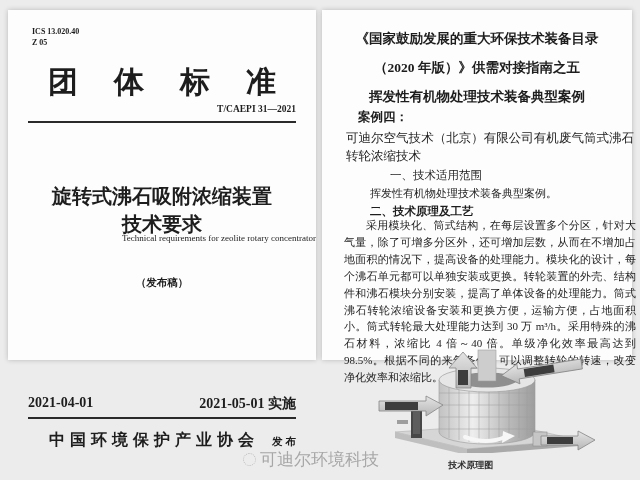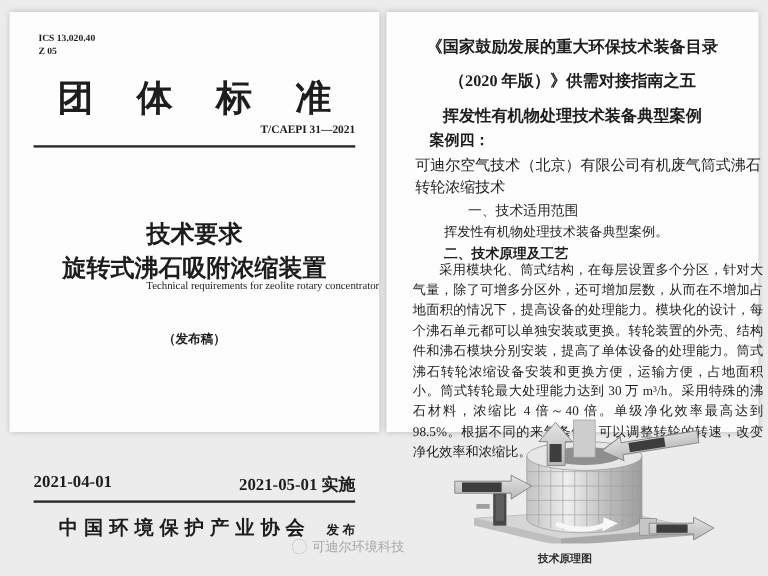--- a/index.html
+++ b/index.html
@@ -29,21 +29,21 @@
   .dates{position:absolute;top:385px;left:20px;right:20px;display:flex;justify-content:space-between;
          font-size:14px;font-weight:700;border-bottom:2px solid #2a2a2a;padding-bottom:4px;}
   .publisher-row{position:absolute;top:420px;left:0;width:100%;display:flex;justify-content:center;
                  align-items:baseline;gap:13px;padding-left:12px;}
   .publisher{font-size:16px;font-weight:700;letter-spacing:5px;}
   .publish-label{font-size:10.5px;font-weight:700;letter-spacing:3px;}
 
   
   .watermark{position:absolute;left:243px;top:448px;display:flex;align-items:center;gap:4px;z-index:6;}
   .wm-icon{width:13px;height:13px;border-radius:50%;border:1.5px dotted #b9b9b9;box-sizing:border-box;}
-  .wm-text{font-size:11px;color:#a7a7a7;font-family:Liberation Mono, monospace;}
+  .wm-text{font-size:17px;color:#a7a7a7;font-family:Liberation Mono, monospace;}
 
   
   .r-title{position:absolute;top:14px;left:10px;right:10px;text-align:center;
            font-size:13.5px;font-weight:700;line-height:29px;}
   .case-label{position:absolute;top:99px;left:24px;font-size:12.5px;font-weight:700;margin-left:12px;}
   .case-title{position:absolute;top:119px;left:24px;width:288px;font-size:12.5px;font-weight:400;
               line-height:18px;text-align:justify;}
   .sec-h1{position:absolute;top:158px;left:48px;font-size:11.5px;font-weight:400;margin-left:20px;}
   .sec-b1{position:absolute;top:176px;left:48px;font-size:11px;}
   .sec-h2{position:absolute;top:194px;left:48px;font-size:11.5px;font-weight:700;}
@@ -67,22 +67,22 @@
     <span>团</span>
     <span>体</span>
     <span>标</span>
     <span>准</span>
   </div>
 
   <div class="docnum">T/CAEPI 31—2021</div>
   <div class="rule-top"></div>
 
   <div class="cover-title">
+    <div>旋转式沸石吸附浓缩装置</div>
     <div>技术要求</div>
-    <div>旋转式沸石吸附浓缩装置</div>
   </div>
 
   <div class="cover-en">Technical requirements for zeolite rotary concentrator</div>
   <div class="draft">（发布稿）</div>
 
   <div class="dates">
     <span>2021-04-01</span>
     <span>2021-05-01 实施</span>
   </div>
 

